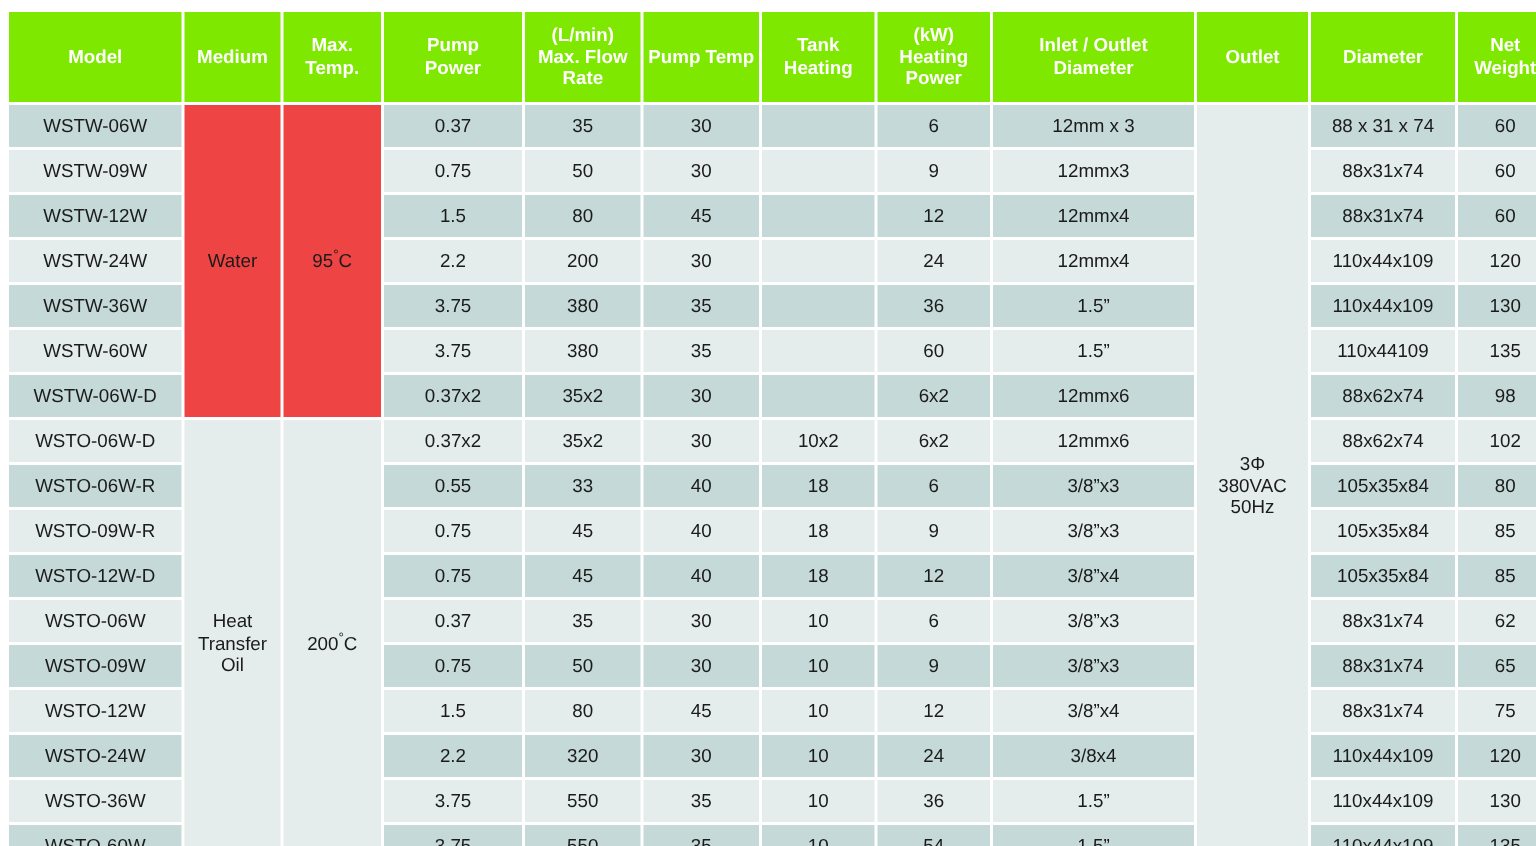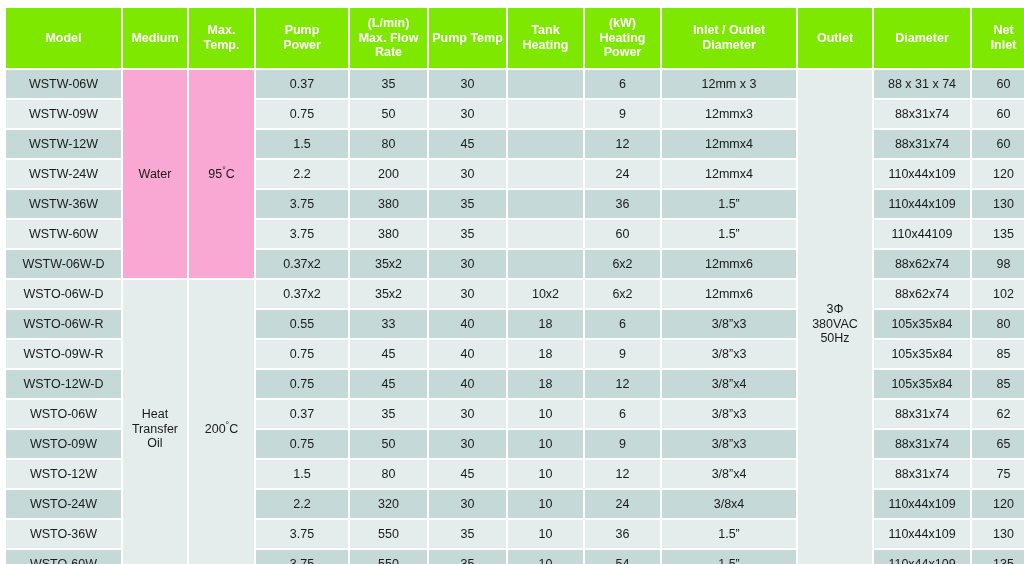--- a/index.html
+++ b/index.html
@@ -39,21 +39,21 @@
     text-align:center;
     vertical-align:middle;
     height:26px;
     padding:1px 2px;
     border:0;
     line-height:1.18;
     white-space:nowrap;
   }
   td.rd{background:#c6d9d9;}
   td.rl{background:#e4edec;}
-  td.mergedark{background:#f9a8d4;}
+  td.mergedark{background:#ef4444;}
   td.mergelight{background:#e4edec;}
   td.model{font-size:13px;margin-top:17px;}
   .sup{font-size:9px;vertical-align:super;line-height:0;}
   .volt-line{display:block;}
 </style>
 </head>
 <body>
 
 <div id="spec-table-wrap">
   <table class="spec">
@@ -99,21 +99,21 @@
           <span>Power</span>
         </th>
         <th>
           <span>Inlet / Outlet</span><br>
           <span>Diameter</span>
         </th>
         <th><span>Outlet</span></th>
         <th><span>Diameter</span></th>
         <th>
           <span>Net</span><br>
-          <span>Inlet</span>
+          <span>Weight</span>
         </th>
       </tr>
     </thead>
     <tbody id="spec-body">
         <tr>
           <td class="rd model">WSTW-06W</td>
           <td class="mergedark" rowspan="7">Water</td>
           <td class="mergedark" rowspan="7">95<span class="sup">°</span>C</td>
           <td class="rd">0.37</td>
           <td class="rd">35</td>

